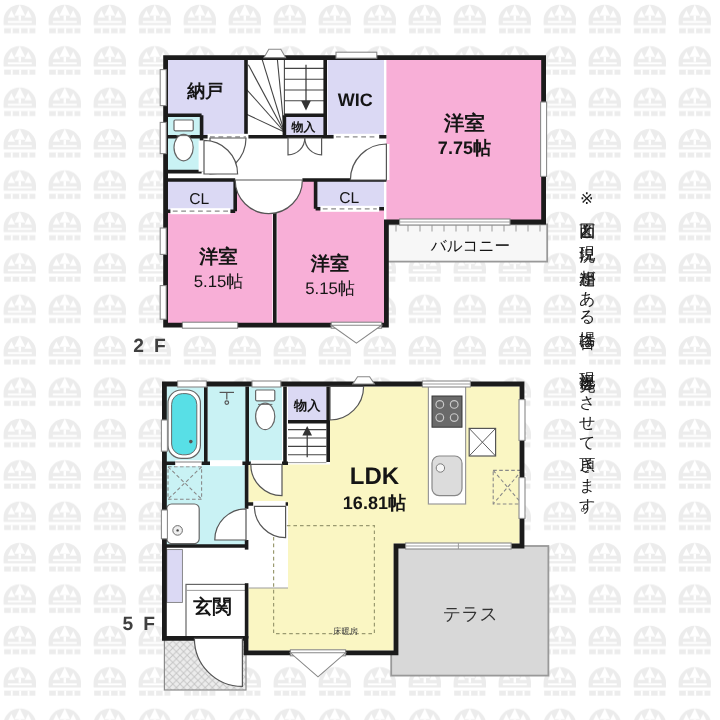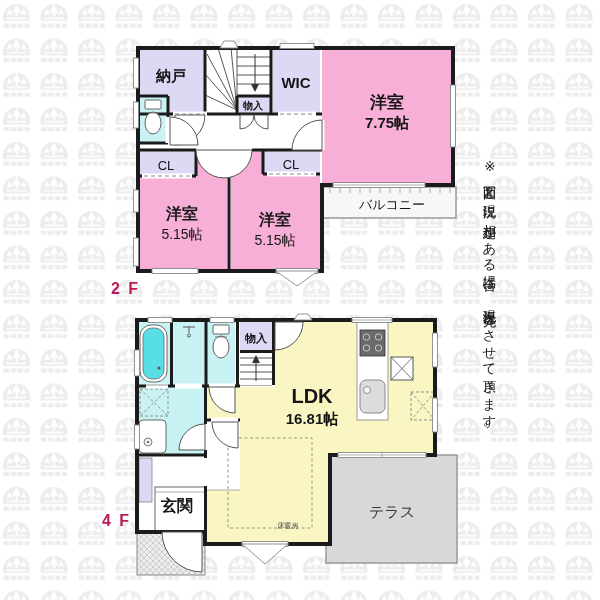--- a/index.html
+++ b/index.html
@@ -20,21 +20,21 @@
   .fix{fill:#ffffff;stroke:#666;stroke-width:1;}
   .dash{fill:none;stroke:#8a8a8a;stroke-width:1;stroke-dasharray:4 3;}
   .lbl{fill:#151515;}
   .lbl-b{fill:#151515;font-weight:700;}
   #disclaimer{
     position:absolute;left:479px;top:158px;height:445px;
     writing-mode:vertical-rl;text-orientation:upright;
     font-size:13.5px;letter-spacing:1.2px;color:#1c1c1c;font-weight:500;
     line-height:20px;
   }
-  #floor-labels span{position:absolute;font-size:16px;font-weight:600;color:#be185d;letter-spacing:2px;}
+  #floor-labels span{position:absolute;font-size:16px;font-weight:600;color:#404040;letter-spacing:2px;}
   #lbl-2f{left:111px;top:280px;}
   #lbl-1f{left:102px;top:512px;}
 </style>
 </head>
 <body>
 
 
 
 <svg id="plan" width="600" height="600" viewBox="0 0 600 600">
   <defs>
@@ -305,20 +305,20 @@
     <text class="lbl-b" x="256" y="342" font-size="11" text-anchor="middle">物入</text>
     <text class="lbl-b" x="177" y="511" font-size="16" text-anchor="middle">玄関</text>
     <text x="392" y="517" font-size="15" text-anchor="middle" fill="#333">テラス</text>
     <text x="288" y="528" font-size="7" text-anchor="middle" fill="#444">床暖房</text>
   </g>
 </svg>
 
 
 <div id="floor-labels">
   <span id="lbl-2f">2 F</span>
-  <span id="lbl-1f">4 F</span>
+  <span id="lbl-1f">5 F</span>
 </div>
 
 
 <div id="disclaimer">※図面と現況に相違がある場合は、現況優先とさせて頂きます。</div>
 
 
 
 
 </body></html>

